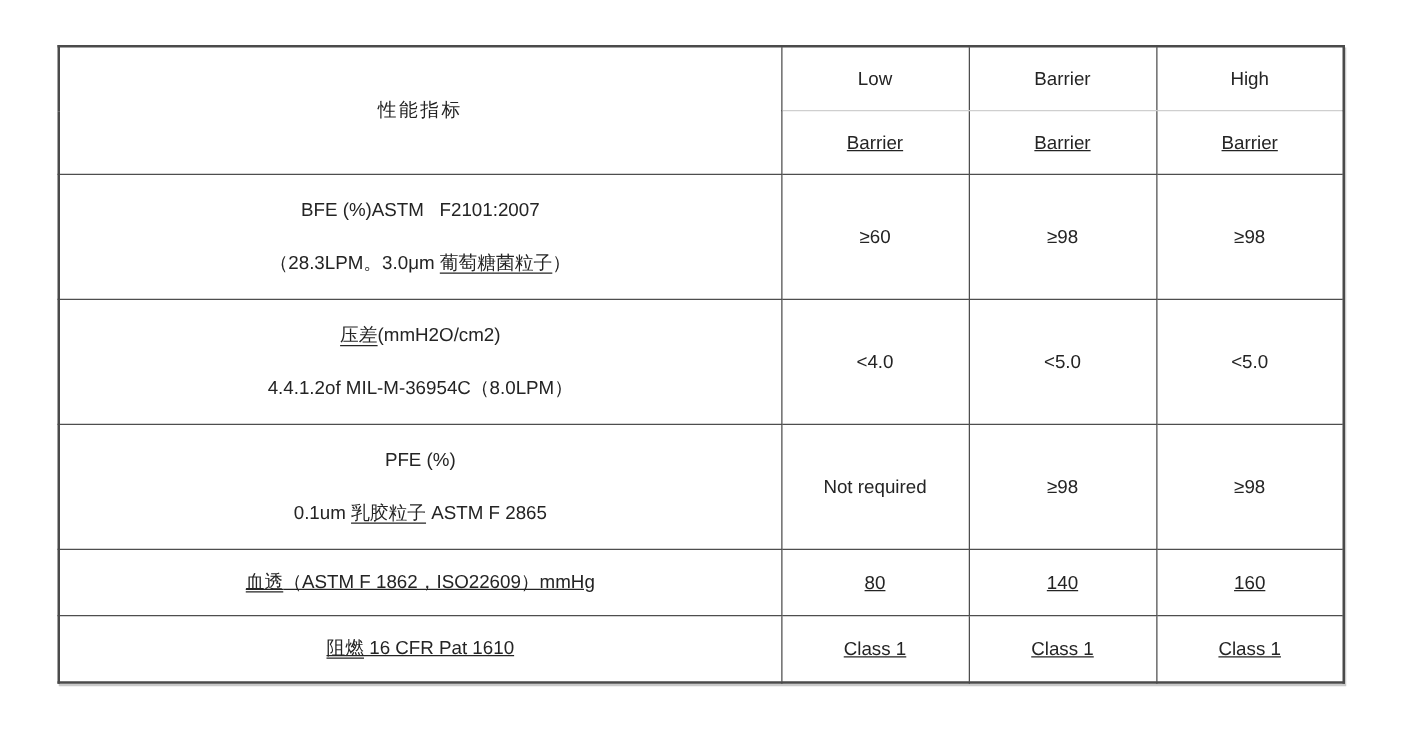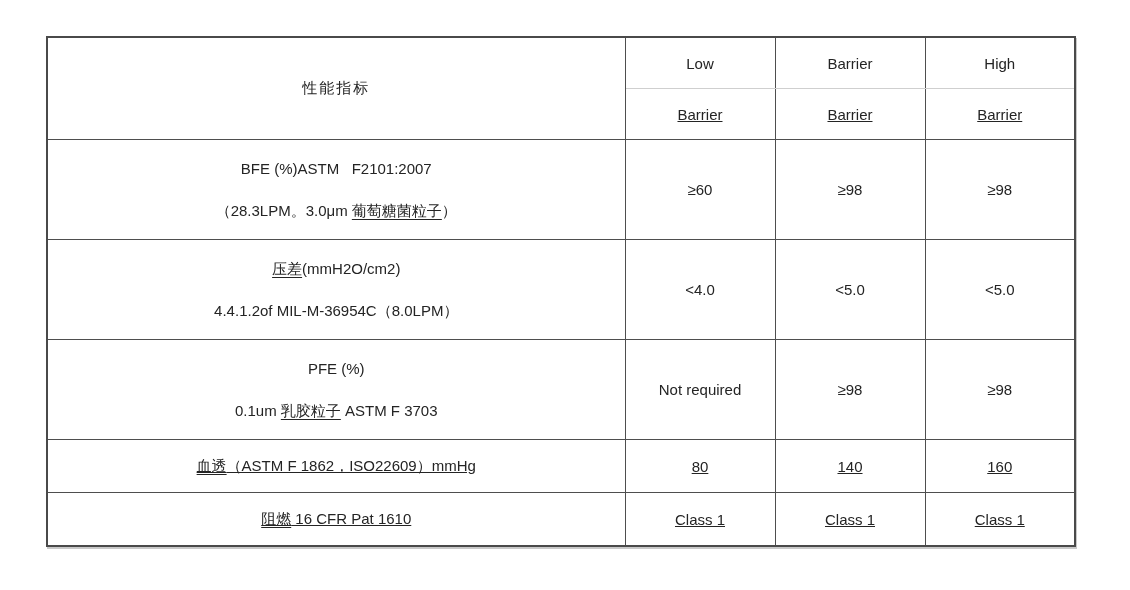--- a/index.html
+++ b/index.html
@@ -105,21 +105,21 @@
       </td>
       <td>&lt;4.0</td>
       <td>&lt;5.0</td>
       <td>&lt;5.0</td>
     </tr>
 
     <tr class="r-tall">
       <td>
         <div class="lines">
           <div class="line"><span>PFE (%)</span></div>
-          <div class="line"><span>0.1um </span><span class="u">乳胶粒子</span><span> ASTM F 3703</span></div>
+          <div class="line"><span>0.1um </span><span class="u">乳胶粒子</span><span> ASTM F 2865</span></div>
         </div>
       </td>
       <td>Not required</td>
       <td>≥98</td>
       <td>≥98</td>
     </tr>
 
     <tr class="r-short">
       <td>
         <div class="lines">

